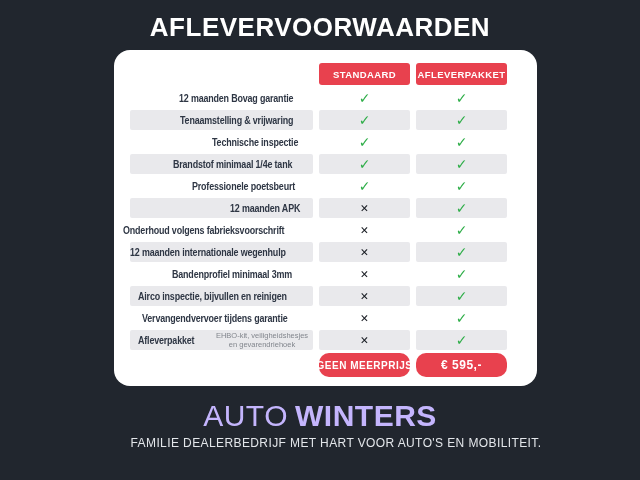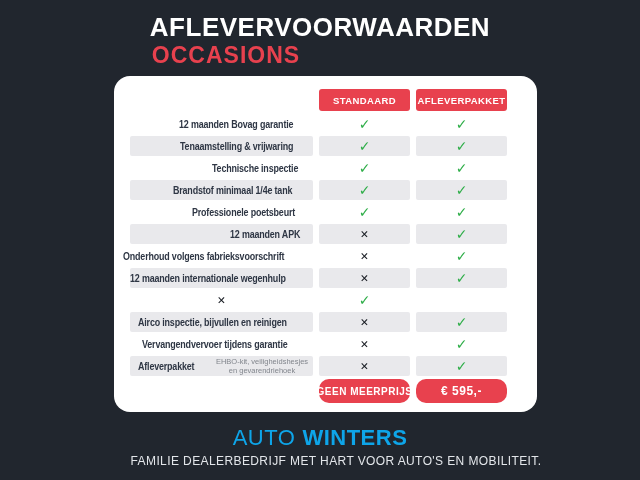--- a/index.html
+++ b/index.html
@@ -61,33 +61,32 @@
   .mark.no{color:#14181f;font-size:10.5px;font-weight:bold;}
   .price-row{margin-top:2px;}
   .price-btn{
     height:24px;background:var(--accent-red);border-radius:10px;color:#fff;
     display:flex;align-items:center;justify-content:center;font-weight:bold;
     white-space:nowrap;
   }
   .price-standaard{font-size:10px;letter-spacing:.5px;}
   .price-aflever{font-size:12px;letter-spacing:.5px;}
   .site-footer{text-align:center;margin-top:15px;}
-  .brand{color:#0ea5e9;font-size:22px;letter-spacing:.5px;line-height:1;}
+  .brand{color:#c4b5fd;font-size:30px;letter-spacing:.5px;line-height:1;}
   .brand-light{font-weight:normal;}
   .brand-bold{font-weight:bold;margin-left:7px;}
   .tagline{
     color:#e3e6ea;font-size:12px;letter-spacing:.4px;margin-top:6px;line-height:1;margin-left:32px;
   }
 </style>
 </head>
 <body>
 
 <div class="header">
   <h1 class="title">AFLEVERVOORWAARDEN</h1>
-  <h2 class="subtitle">OCCASIONS</h2>
 </div>
 
 <div class="card">
   <div class="grid-row thead">
     <div></div>
     <div class="col-header">STANDAARD</div>
     <div class="col-header">AFLEVERPAKKET</div>
   </div>
 
   <div>
@@ -189,20 +188,24 @@
     </div>
     <div class="cell mark-cell">
       <span class="mark no">✕</span>
     </div>
     <div class="cell mark-cell">
       <span class="mark yes">✓</span>
     </div>
   </div>
 
   <div class="grid-row trow">
+    <div class="cell label-cell">
+      <span class="row-label">Bandenprofiel minimaal 3mm</span>
+
+    </div>
     <div class="cell mark-cell">
       <span class="mark no">✕</span>
     </div>
     <div class="cell mark-cell">
       <span class="mark yes">✓</span>
     </div>
   </div>
 
   <div class="grid-row trow striped">
     <div class="cell label-cell">

